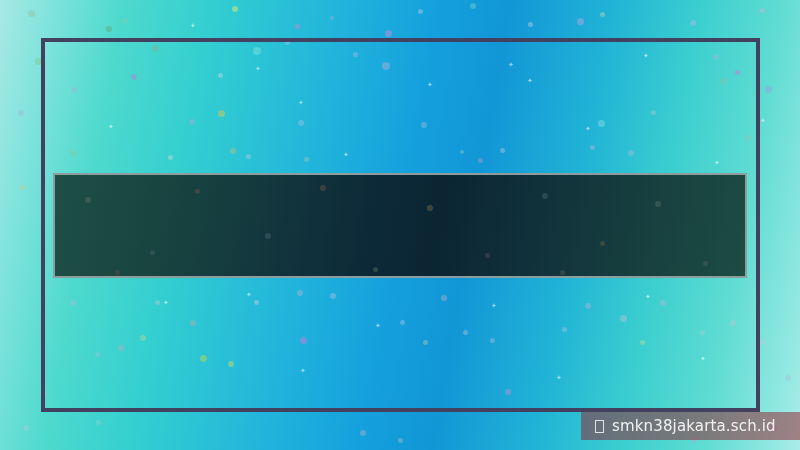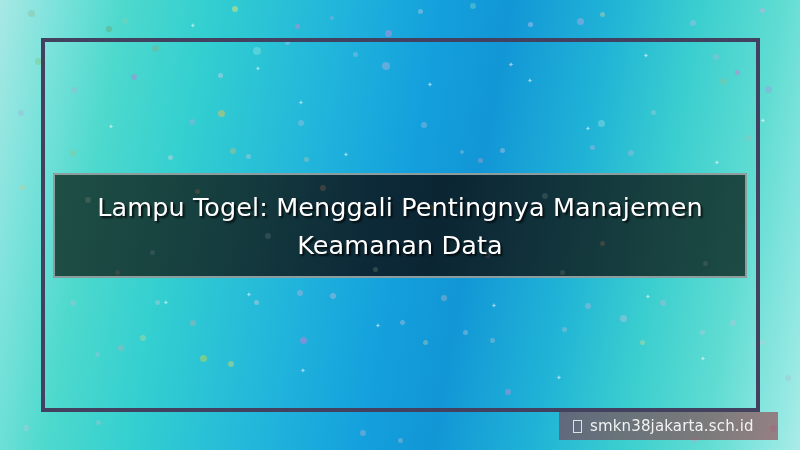--- a/index.html
+++ b/index.html
@@ -102,21 +102,21 @@
     text-align: center;
     letter-spacing: 0.1px;
     text-shadow: 2px 2px 2px rgba(0,0,0,0.75);
     padding: 0 14px;
     max-width: 660px;
   }
 
   
   #source-badge {
     position: absolute;
-    left: 559px;
+    left: 581px;
     top: 412px;
     width: 219px;
     height: 28px;
     background: rgba(150, 32, 44, 0.52);
     display: flex;
     align-items: center;
     gap: 8px;
     padding-left: 14px;
     box-sizing: border-box;
   }
@@ -257,21 +257,20 @@
         <span class="dot" style="left: 318px; top: 92px; width: 5px; height: 5px; background: rgba(80, 105, 95, 0.5);"></span>
         <span class="dot" style="left: 372px; top: 30px; width: 6px; height: 6px; background: rgba(105, 100, 60, 0.55);"></span>
         <span class="dot" style="left: 430px; top: 78px; width: 5px; height: 5px; background: rgba(85, 75, 95, 0.5);"></span>
         <span class="dot" style="left: 487px; top: 18px; width: 6px; height: 6px; background: rgba(70, 100, 105, 0.5);"></span>
         <span class="dot" style="left: 545px; top: 66px; width: 5px; height: 5px; background: rgba(95, 85, 70, 0.5);"></span>
         <span class="dot" style="left: 600px; top: 26px; width: 6px; height: 6px; background: rgba(80, 105, 100, 0.5);"></span>
         <span class="dot" style="left: 648px; top: 86px; width: 5px; height: 5px; background: rgba(75, 95, 110, 0.5);"></span>
         <span class="dot" style="left: 60px; top: 95px; width: 5px; height: 5px; background: rgba(90, 80, 70, 0.45);"></span>
         <span class="dot" style="left: 505px; top: 95px; width: 5px; height: 5px; background: rgba(80, 100, 90, 0.45);"></span>
       </div>
-    <div id="title-text">Lampu Togel: Menggali Pentingnya Manajemen Keamanan Data</div>
   </div>
 
   <div id="source-badge">
     <span class="badge-icon"></span>
     <span class="badge-text">smkn38jakarta.sch.id</span>
   </div>
 
 </div>
 
 </body></html>

